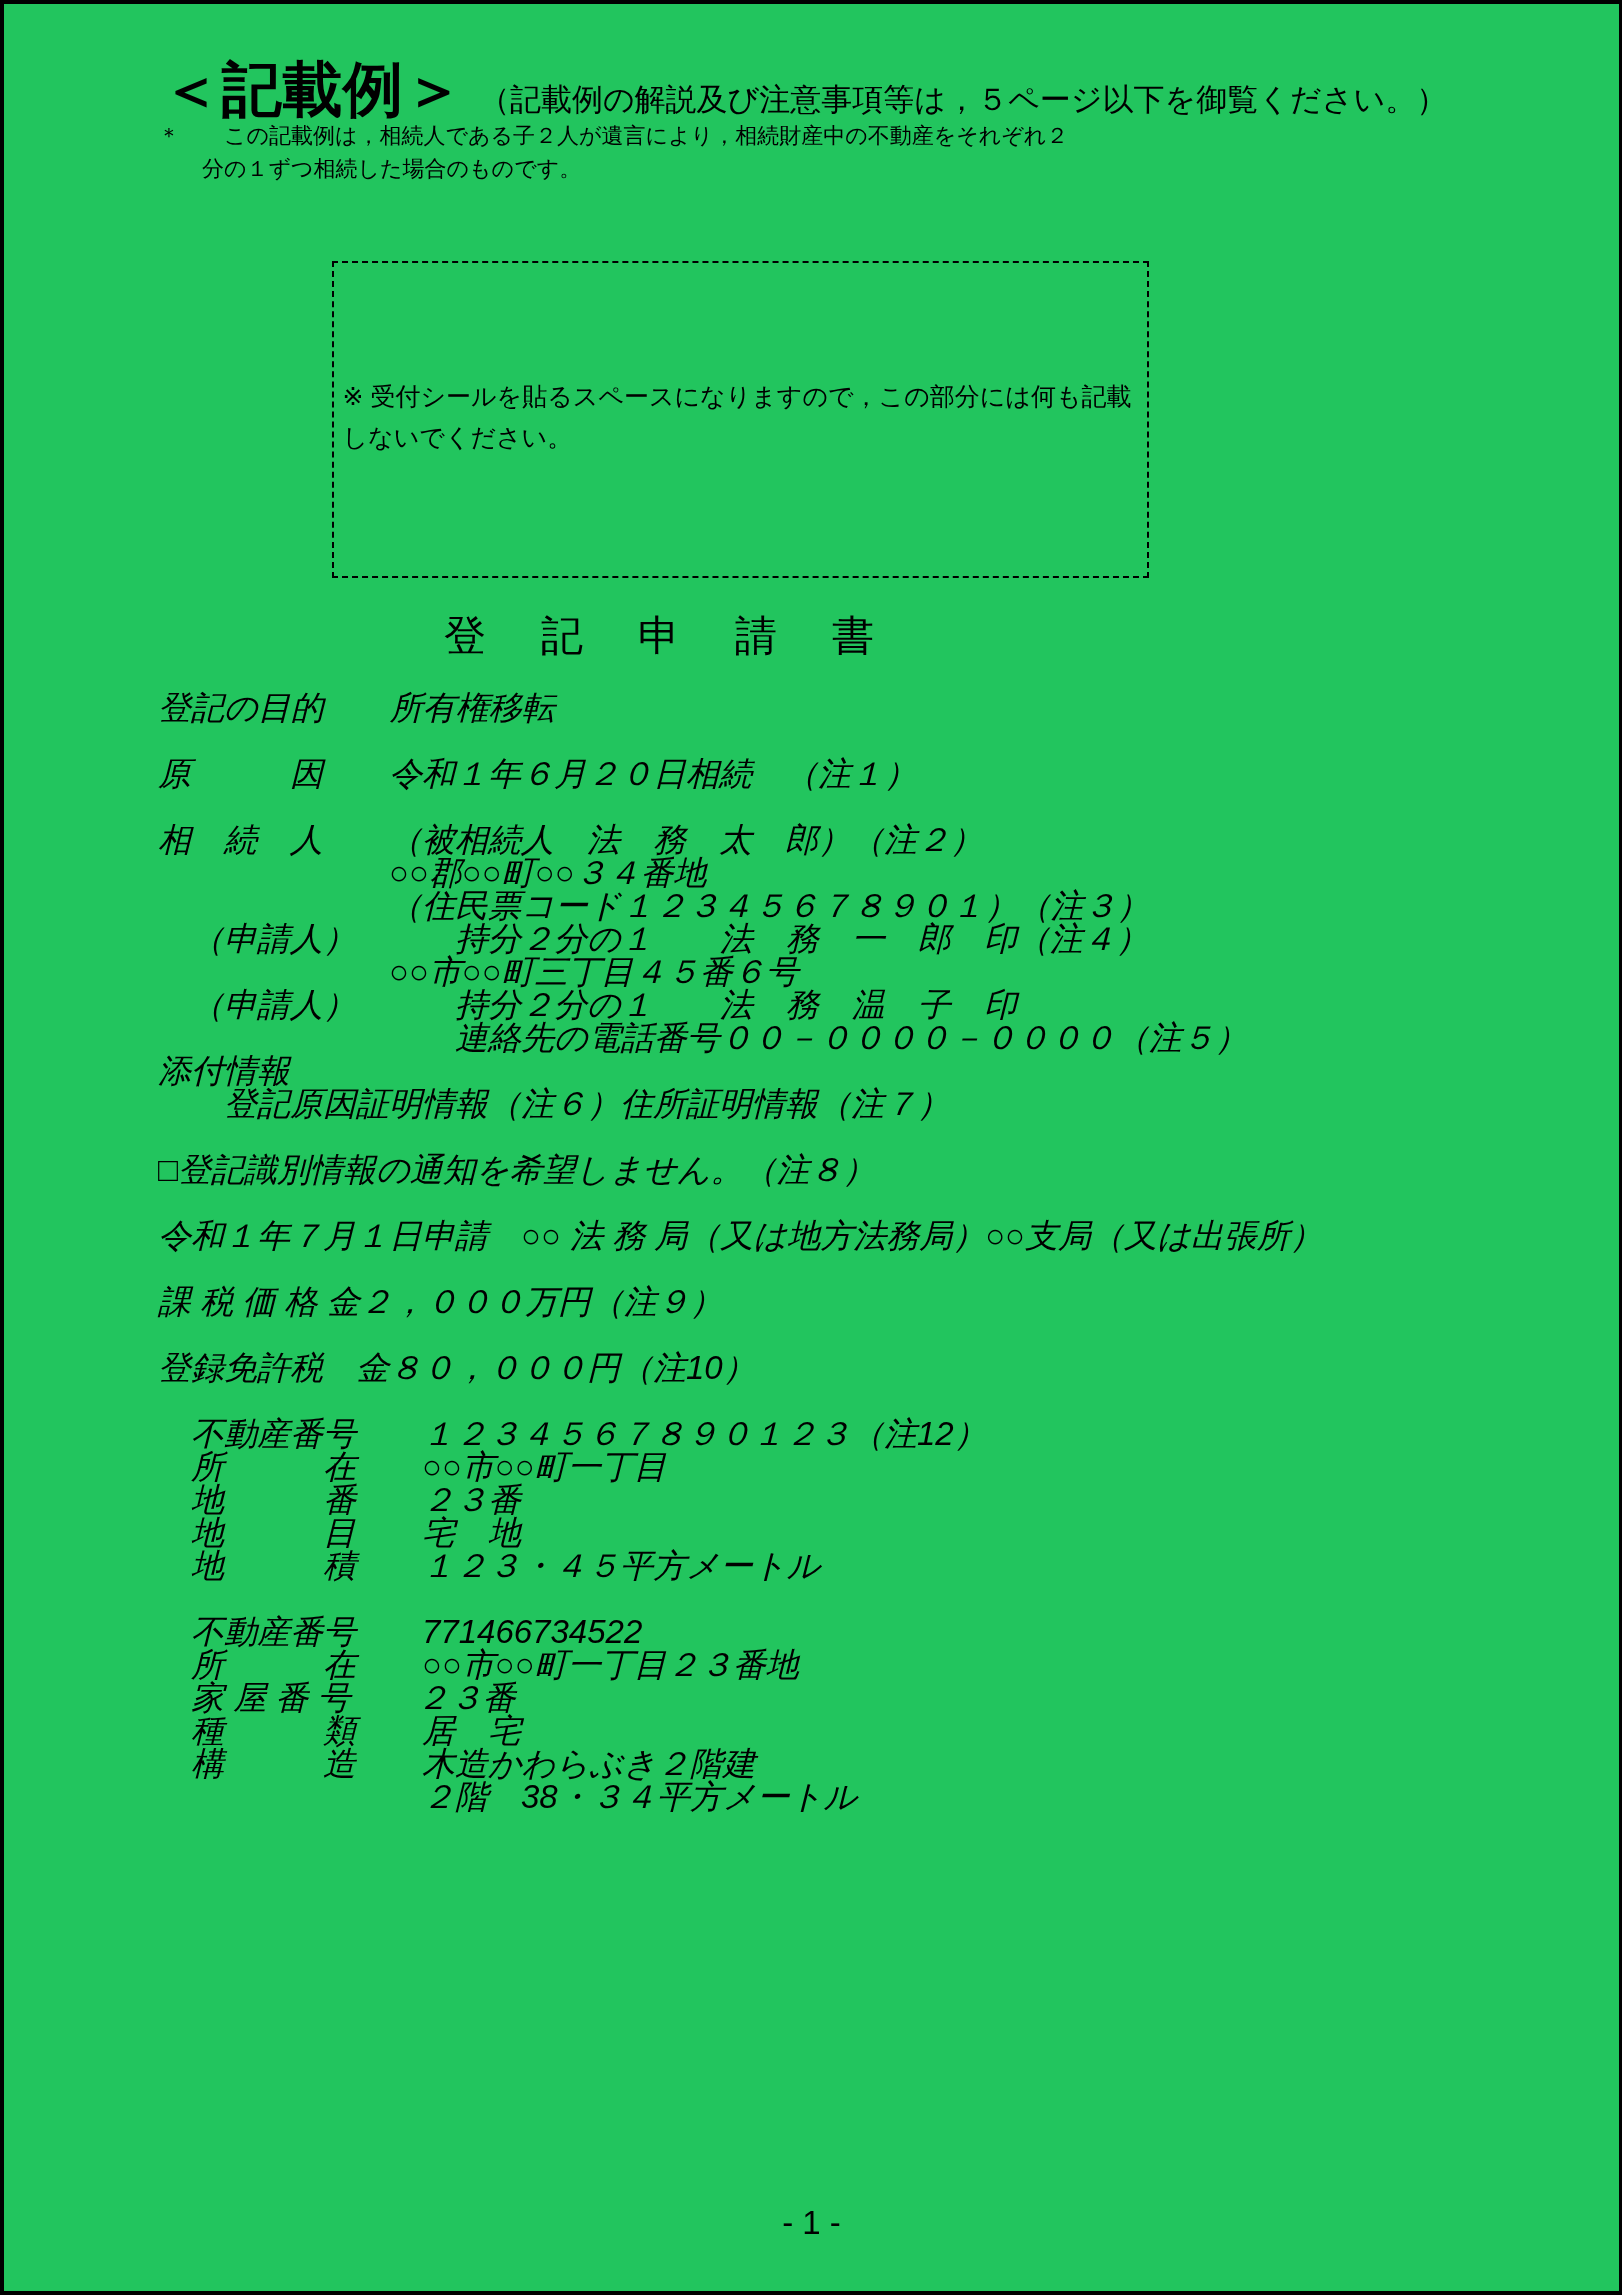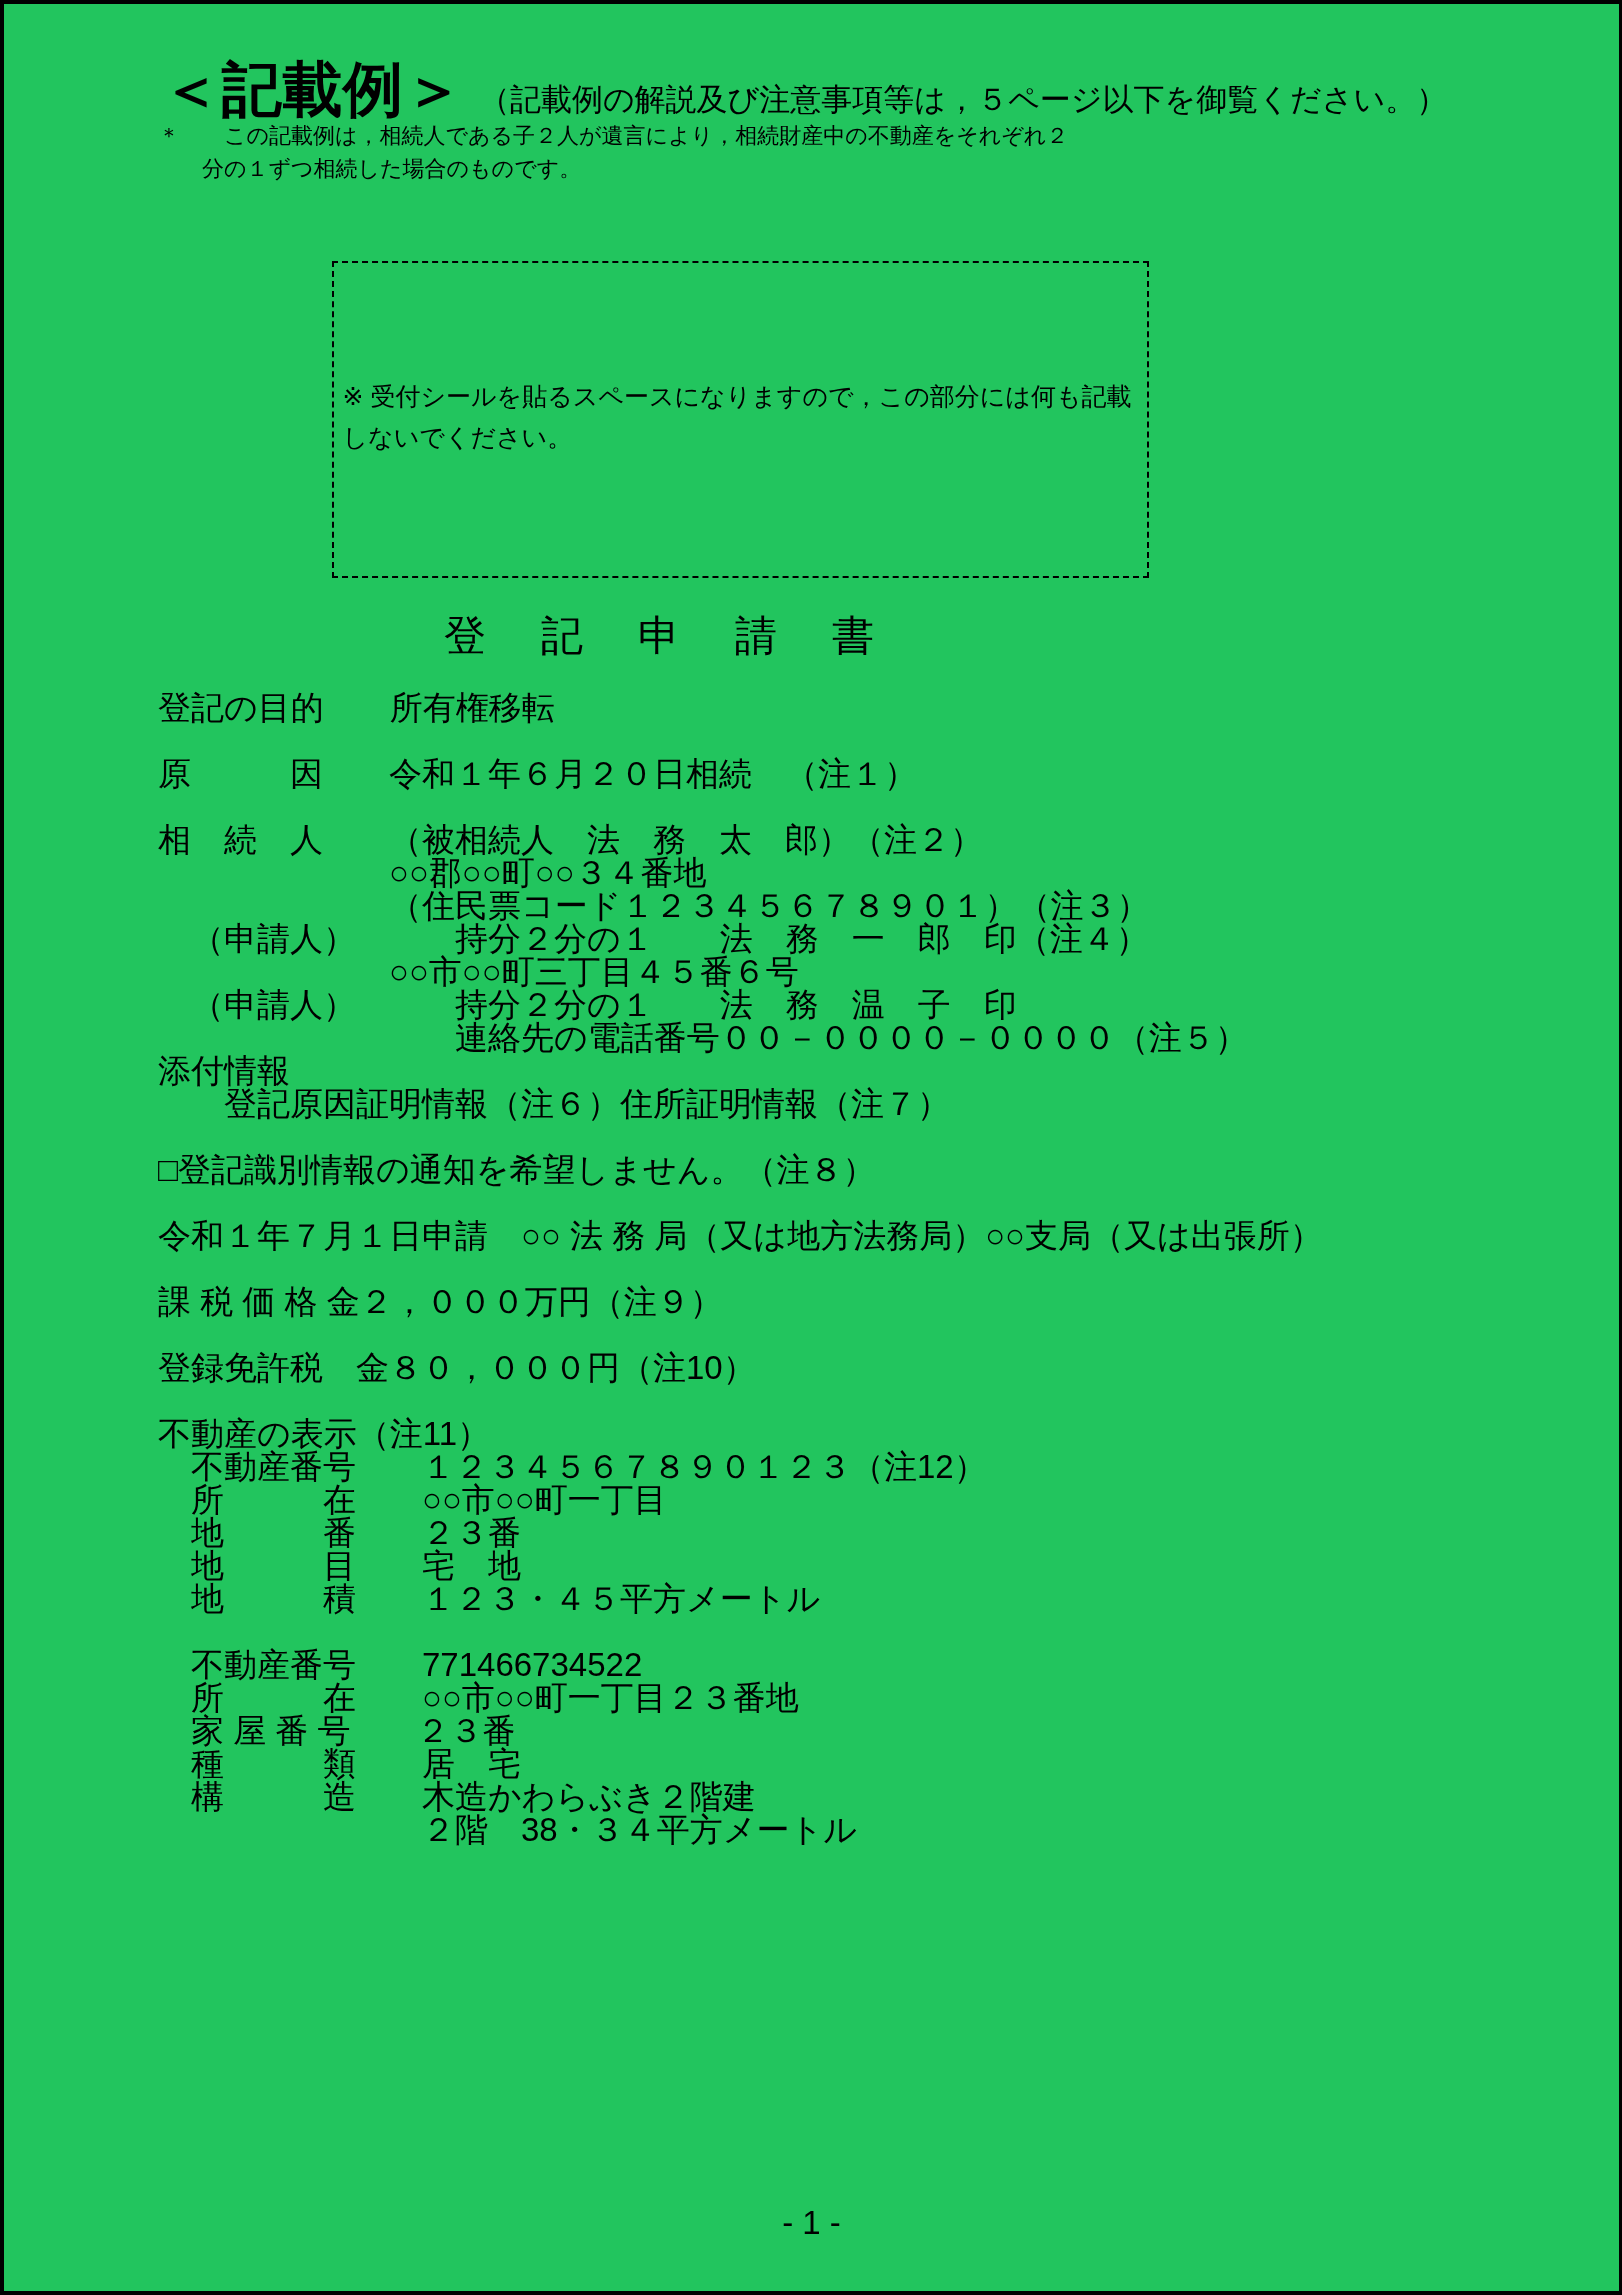--- a/index.html
+++ b/index.html
@@ -65,21 +65,21 @@
     letter-spacing: 6.5px;
     white-space: pre;
   }
   .doc-body {
     position: absolute;
     left: 154px;
     top: 687px;
     font-size: 33px;
     line-height: 33px;
   }
-  .doc-body .line { min-height: 33px; white-space: pre; }
+  .doc-body .line { min-height: 33px; white-space: pre; font-style: italic; }
   .footer {
     position: absolute;
     left: 0;
     top: 2200px;
     width: 100%;
     text-align: center;
     font-size: 33px;
     white-space: pre;
   }
 </style>
@@ -123,21 +123,20 @@
     <div class="line">　　登記原因証明情報（注６）住所証明情報（注７）</div>
     <div class="line"></div>
     <div class="line">□登記識別情報の通知を希望しません。（注８）</div>
     <div class="line"></div>
     <div class="line">令和１年７月１日申請　○○ 法 務 局（又は地方法務局）○○支局（又は出張所）</div>
     <div class="line"></div>
     <div class="line">課 税 価 格 金２，０００万円（注９）</div>
     <div class="line"></div>
     <div class="line">登録免許税　金８０，０００円（注10）</div>
     <div class="line"></div>
-    <div class="line">不動産の表示（注11）</div>
     <div class="line">　不動産番号　　１２３４５６７８９０１２３（注12）</div>
     <div class="line">　所　　　在　　○○市○○町一丁目</div>
     <div class="line">　地　　　番　　２３番</div>
     <div class="line">　地　　　目　　宅　地</div>
     <div class="line">　地　　　積　　１２３・４５平方メートル</div>
     <div class="line"></div>
     <div class="line">　不動産番号　　771466734522</div>
     <div class="line">　所　　　在　　○○市○○町一丁目２３番地</div>
     <div class="line">　家 屋 番 号　　２３番</div>
     <div class="line">　種　　　類　　居　宅</div>

